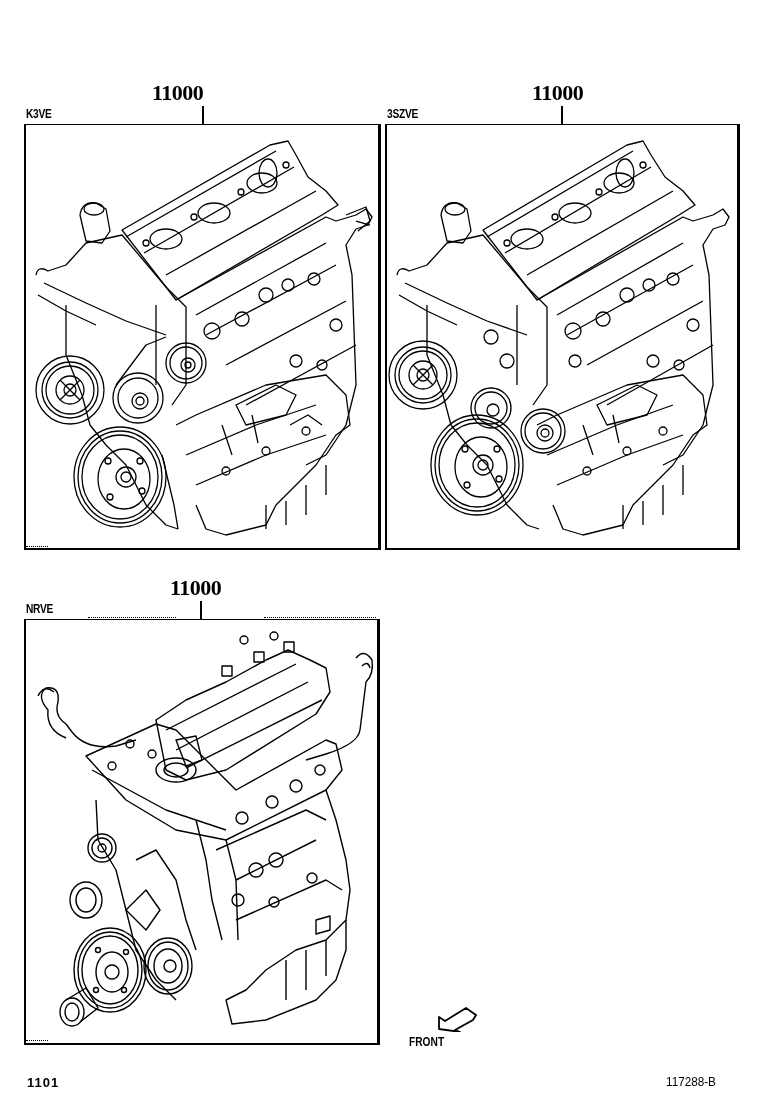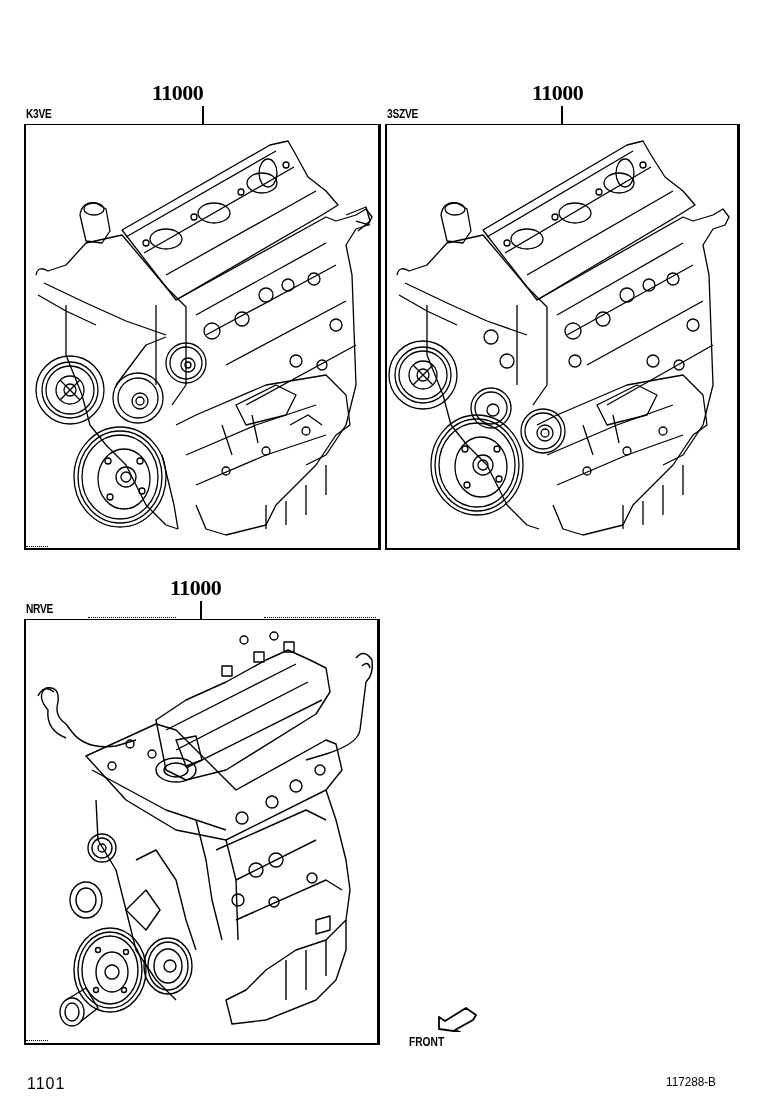--- a/index.html
+++ b/index.html
@@ -4,21 +4,21 @@
 <style>
   html, body { margin: 0; padding: 0; background: #ffffff; }
   body { width: 760px; height: 1112px; position: relative; overflow: hidden; font-family: "Liberation Sans", sans-serif; color: #000; }
   .part-no { position: absolute; font-family: "Liberation Serif", serif; font-weight: bold; font-size: 22px; letter-spacing: -0.5px; line-height: 1; }
   .leader { position: absolute; width: 2px; background: #000; }
   .engine-code { position: absolute; font-family: "Liberation Sans", sans-serif; font-size: 12px; font-weight: bold; transform: scaleX(0.85); transform-origin: left top; letter-spacing: -0.3px; }
   .panel { position: absolute; box-sizing: border-box; border-top: 1.5px solid #000; border-left: 2px solid #000; border-right: 3px solid #000; border-bottom: 2px solid #000; background: #fff; }
   .panel svg { position: absolute; left: 0; top: 0; }
   .dots { position: absolute; height: 0; border-top: 1px dotted #000; }
   .front-label { position: absolute; font-size: 12px; font-weight: bold; transform: scaleX(0.85); transform-origin: left top; }
-  .footer-left { position: absolute; font-size: 16px; font-weight: normal; letter-spacing: 1px; }
+  .footer-left { position: absolute; font-size: 13px; font-weight: bold; letter-spacing: 1px; }
   .footer-right { position: absolute; font-size: 13px; transform: scaleX(0.9); transform-origin: left top; }
 </style>
 </head>
 <body>
 
 <div class="part-no" style="left:152px; top:82px;">11000</div>
 <div class="leader" style="left:202px; top:106px; height:19px;"></div>
 <div class="engine-code" style="left:26px; top:107px;">K3VE</div>
 
 <div class="panel" style="left:24px; top:124px; width:357px; height:426px;">

